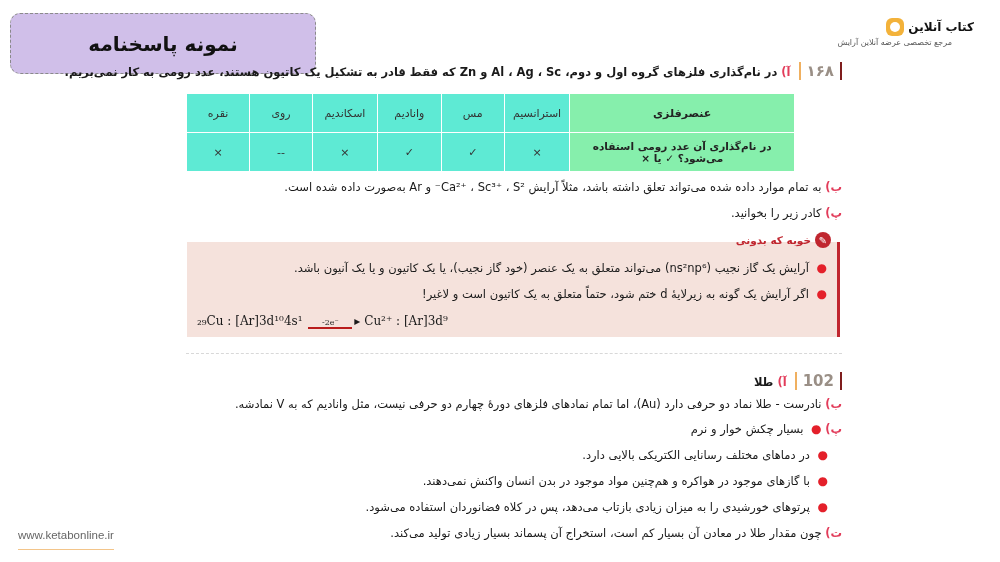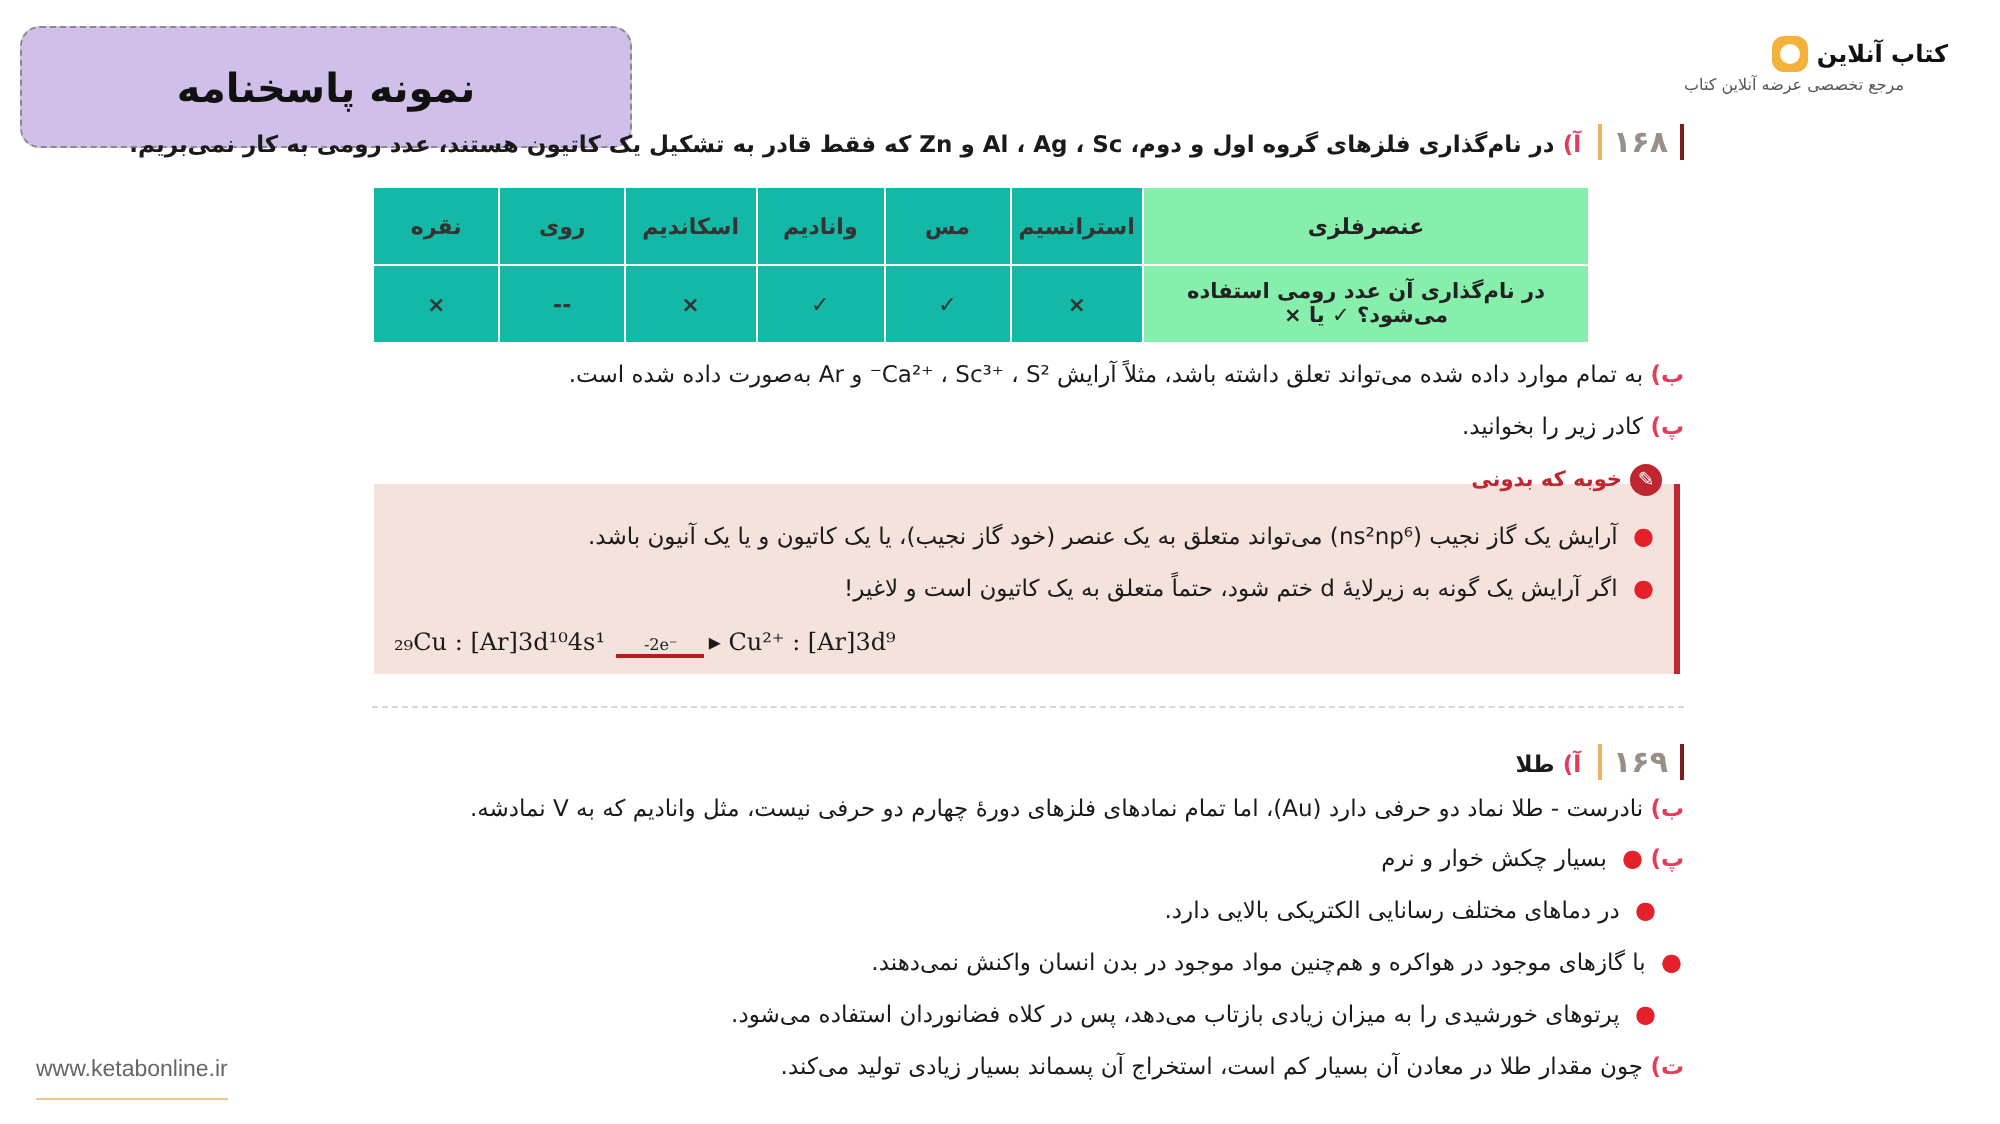--- a/index.html
+++ b/index.html
@@ -38,23 +38,22 @@
   }
   .part { color: #e23c5a; font-weight: bold; }
   .bold { font-weight: bold; }
   .bullet { color: #e4202a; font-size: 12px; margin-left: 4px; }
 
   table.metals {
     position: absolute; right: 47px; top: 33px; border-collapse: collapse;
     direction: rtl; font-size: 11px;
   }
   table.metals td {
-    border: 1px solid #ffffff; height: 36px; text-align: center; background: #14b8a6;
+    border: 1px solid #ffffff; height: 36px; text-align: center; background: #5eead4;
     color: #333;
-    font-weight: bold;
   }
   table.metals td.head {
     background: #86efac; width: 238px; font-weight: bold; color: #222;
   }
   table.metals td.c { width: 64px; }
 
   .tip {
     position: absolute; right: 2px; top: 182px; width: 650px; height: 95px;
     background: #f5e2dc; border-right: 3px solid #c0262f;
   }
@@ -80,21 +79,21 @@
 
 <div class="badge">
   <span>نمونه پاسخنامه</span>
 </div>
 
 <div class="logo">
   <div class="logo-row">
     <span class="logo-title">کتاب آنلاین</span>
     <span class="logo-mark"></span>
   </div>
-  <div class="logo-sub">مرجع تخصصی عرضه آنلاین کتاب</div>
+  <div class="logo-sub">مرجع تخصصی عرضه آنلاین آرایش</div>
 </div>
 
 <div class="content">
 
   <div class="line bold" style="top:2px;">
     <span class="qnum">۱۶۸</span>
     <span class="part">آ)</span>
     <span>در نام‌گذاری فلزهای گروه اول و دوم، Al ، Ag ، Sc و Zn که فقط قادر به تشکیل یک کاتیون هستند، عدد رومی به کار نمی‌بریم.</span>
   </div>
 
@@ -146,38 +145,38 @@
     <div class="eq">
       <span>₂₉Cu : [Ar]3d¹⁰4s¹</span>
       <span class="arrow"><span>-2e⁻</span></span><span>▸</span>
       <span>Cu²⁺ : [Ar]3d⁹</span>
     </div>
   </div>
 
   <div class="sep"></div>
 
   <div class="line bold" style="top:312px;">
-    <span class="qnum">۱۶۹</span>
+    <span class="qnum">102</span>
     <span class="part">آ)</span>
     <span>طلا</span>
   </div>
   <div class="line" style="top:337px;">
     <span class="part">ب)</span>
     <span>نادرست - طلا نماد دو حرفی دارد (Au)، اما تمام نمادهای فلزهای دورهٔ چهارم دو حرفی نیست، مثل وانادیم که به V نمادشه.</span>
   </div>
   <div class="line" style="top:362px;">
     <span class="part">پ)</span>
     <span class="bullet">●</span>
     <span>بسیار چکش خوار و نرم</span>
   </div>
   <div class="line" style="top:388px; right:14px;">
     <span class="bullet">●</span>
     <span>در دماهای مختلف رسانایی الکتریکی بالایی دارد.</span>
   </div>
-  <div class="line" style="top:414px; right:1px;">
+  <div class="line" style="top:414px; right:14px;">
     <span class="bullet">●</span>
     <span>با گازهای موجود در هواکره و هم‌چنین مواد موجود در بدن انسان واکنش نمی‌دهند.</span>
   </div>
   <div class="line" style="top:440px; right:14px;">
     <span class="bullet">●</span>
     <span>پرتوهای خورشیدی را به میزان زیادی بازتاب می‌دهد، پس در کلاه فضانوردان استفاده می‌شود.</span>
   </div>
   <div class="line" style="top:466px;">
     <span class="part">ت)</span>
     <span>چون مقدار طلا در معادن آن بسیار کم است، استخراج آن پسماند بسیار زیادی تولید می‌کند.</span>

